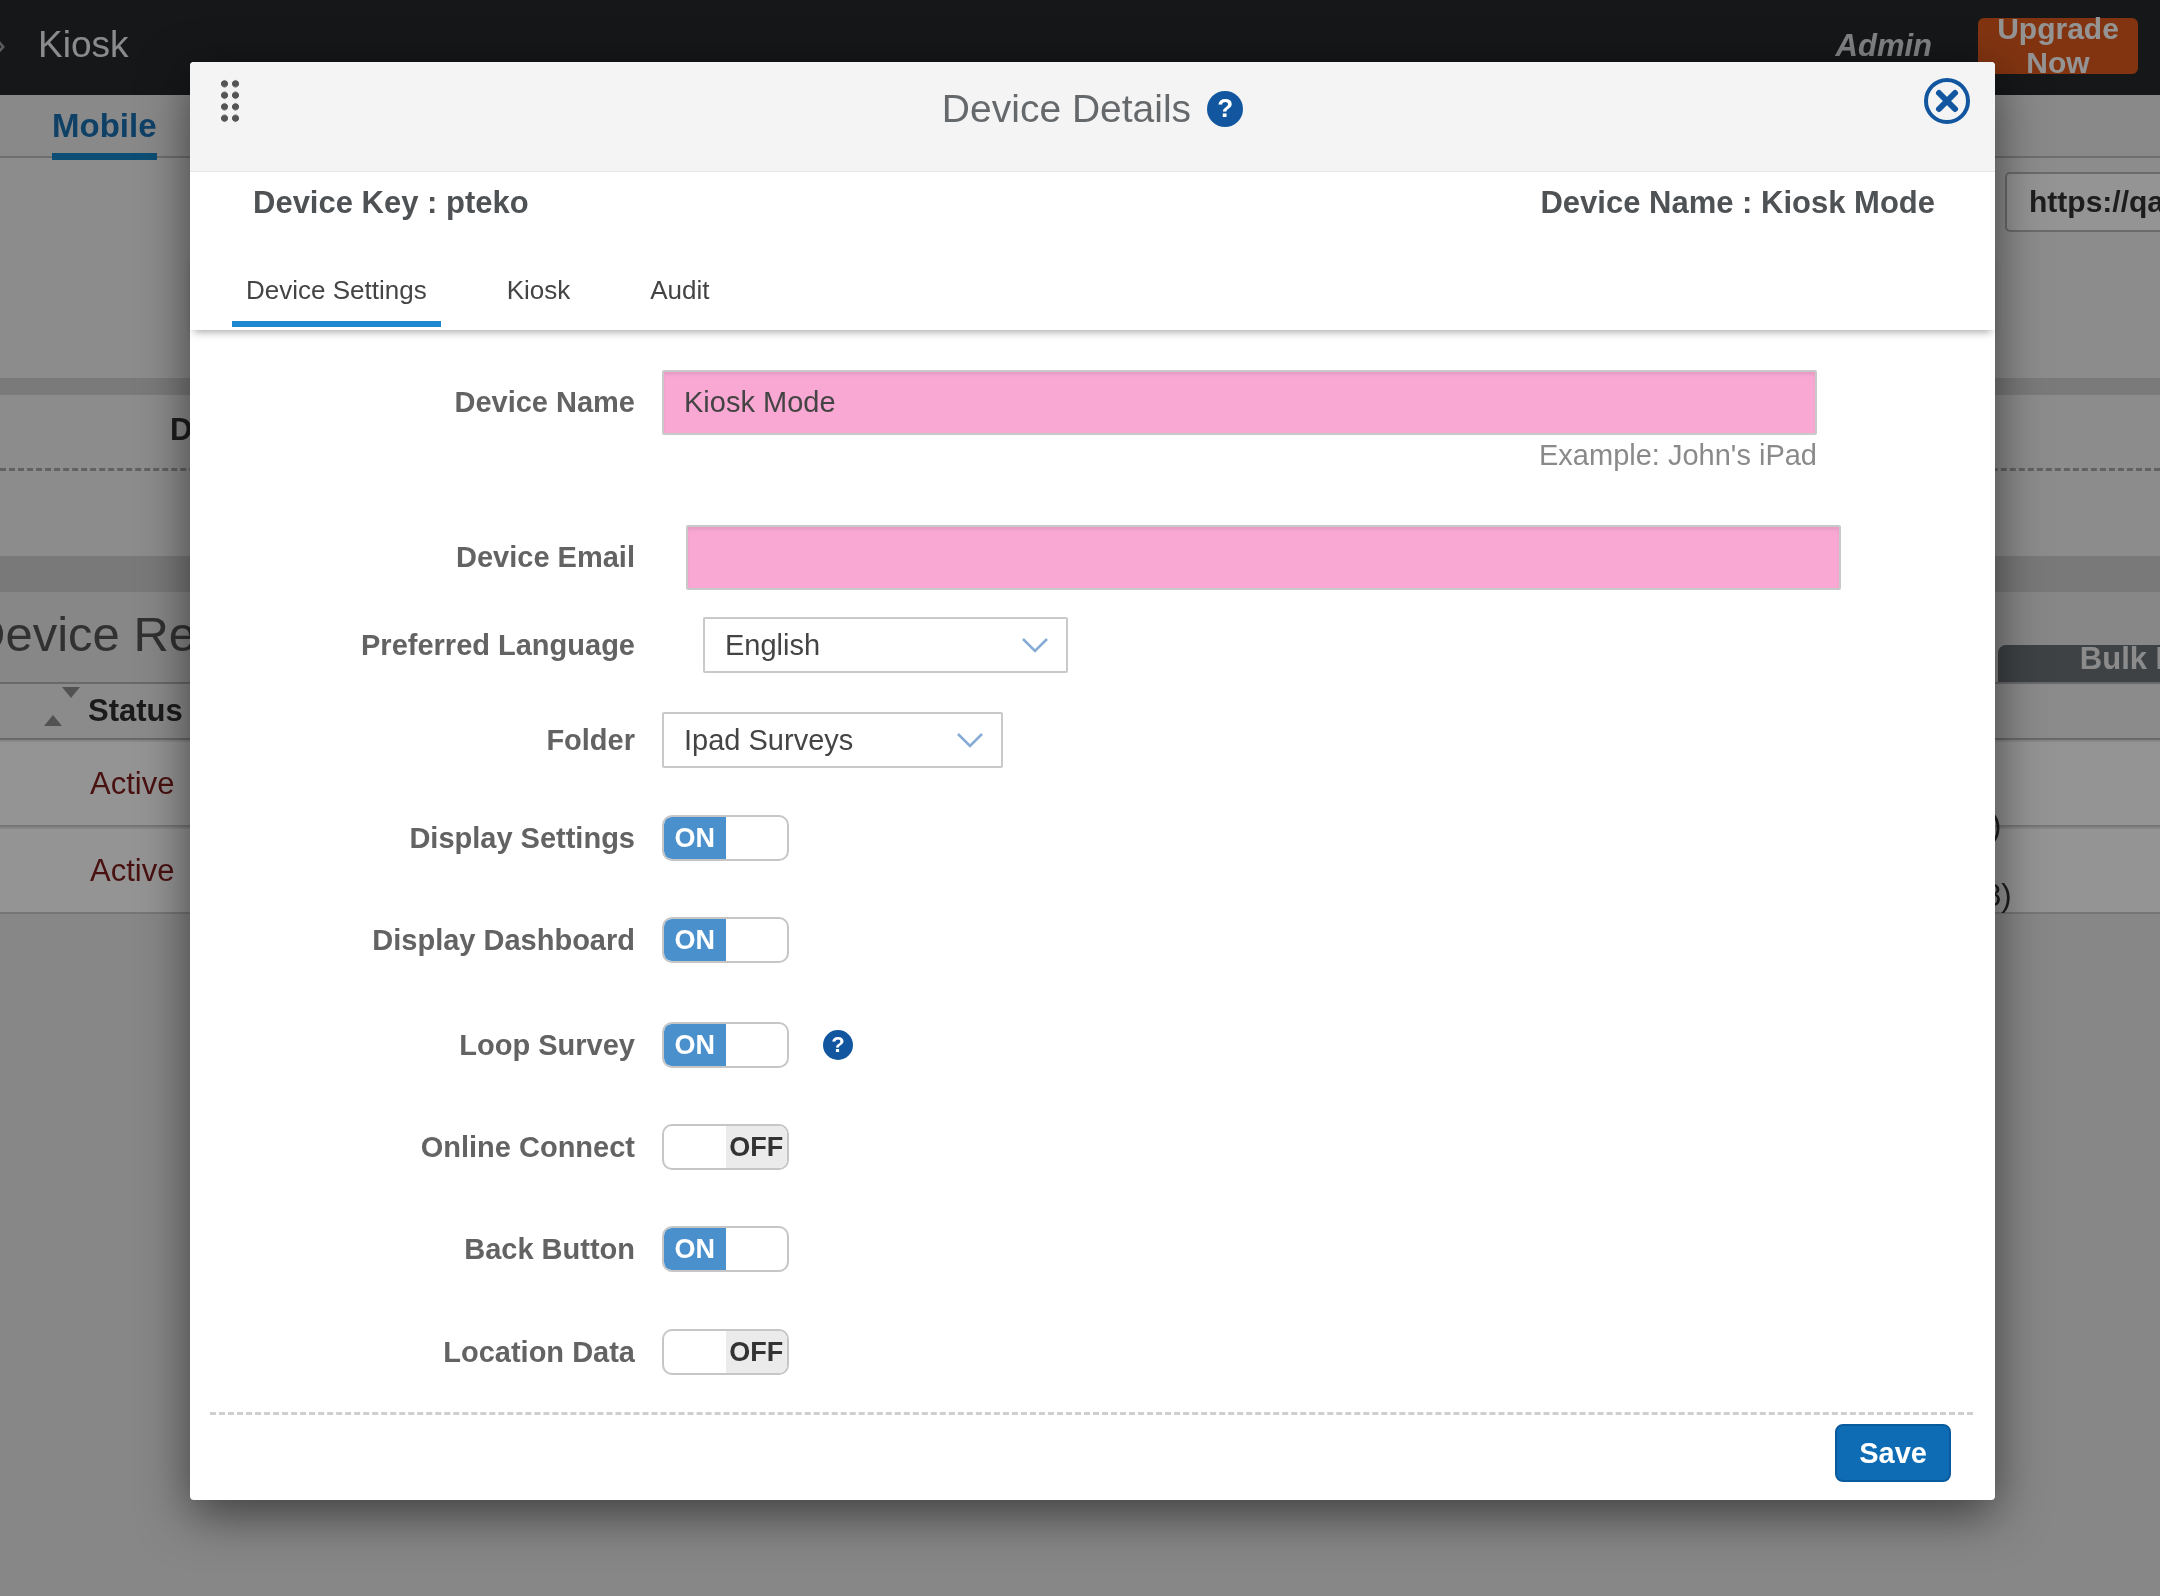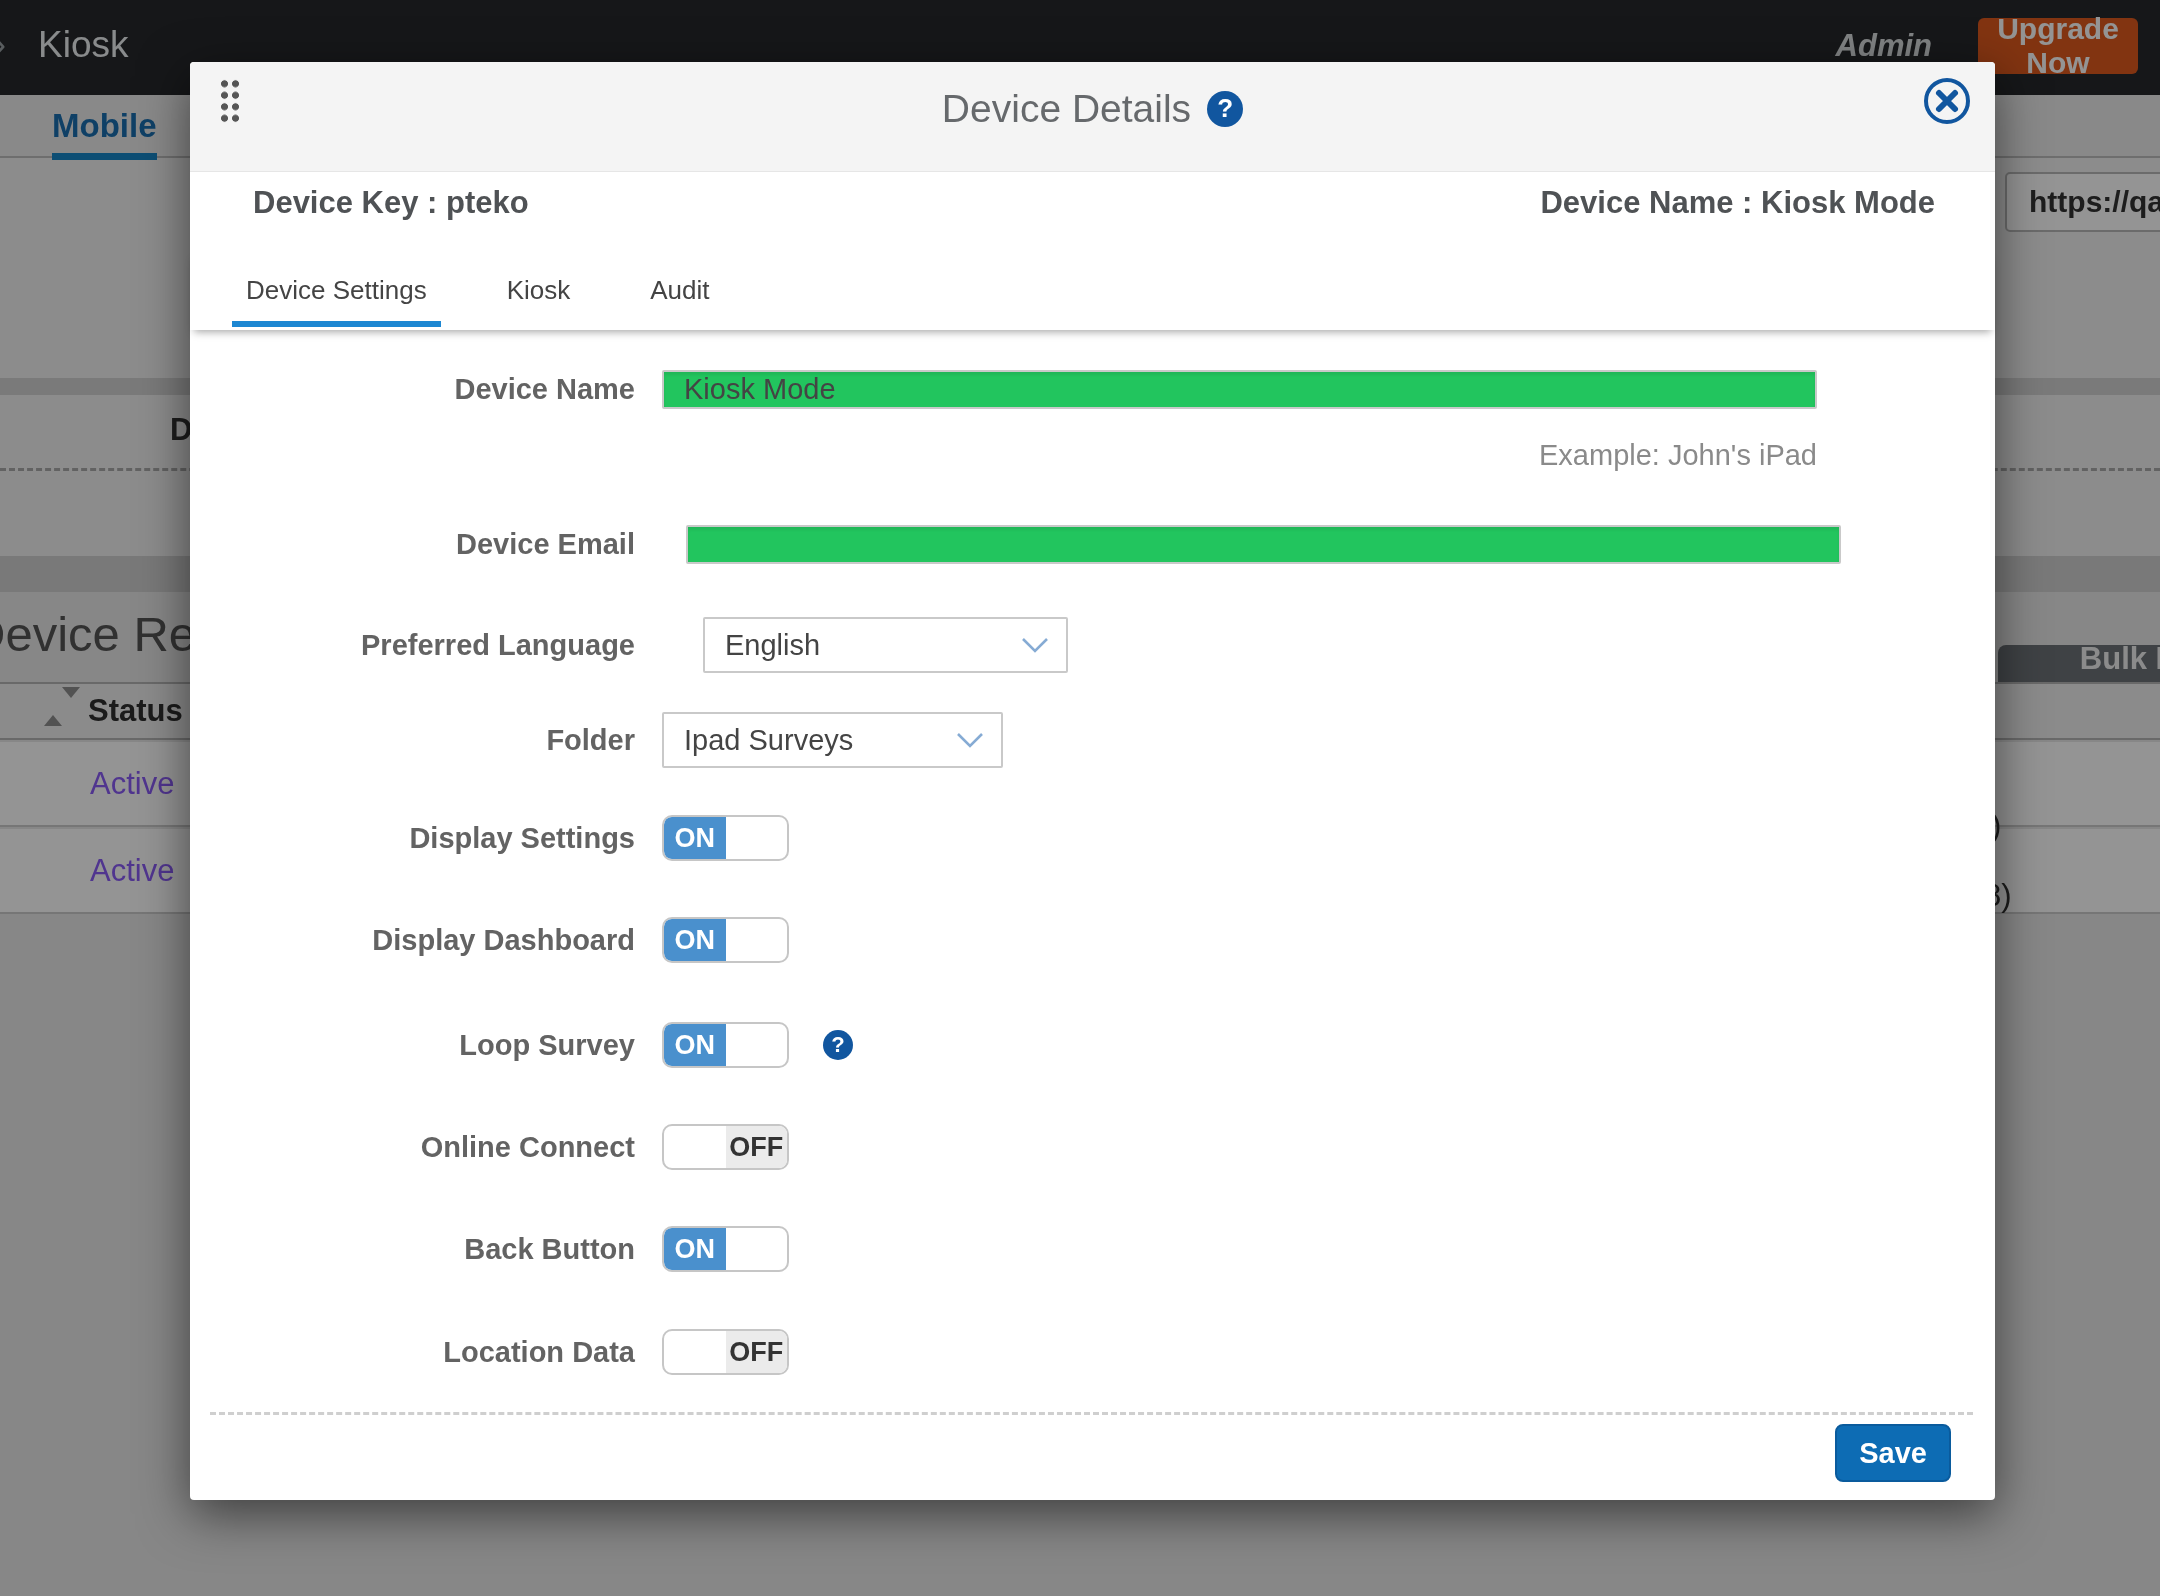--- a/index.html
+++ b/index.html
@@ -32,21 +32,21 @@
               border-top:2px solid #b5b5b5; border-bottom:2px solid #b5b5b5;
               display:flex; align-items:center; }
   .sort-icon { position:absolute; left:44px; top:14px; }
   .sort-icon .t-up { width:0; height:0; border-left:9px solid transparent; border-right:9px solid transparent;
                      border-bottom:11px solid #8d8d8d; margin-bottom:4px; }
   .sort-icon .t-dn { width:0; height:0; border-left:9px solid transparent; border-right:9px solid transparent;
                      border-top:11px solid #8d8d8d; }
   .status-head { position:absolute; left:88px; font-size:31px; font-weight:700; color:#2f2f2f; }
   .bg-row { position:absolute; left:0; width:2160px; height:85px; background:#ffffff;
             border-bottom:2px solid #cccccc; display:flex; align-items:center; }
-  .bg-row .cell-status { margin-left:90px; font-size:31px; color:#8b5cf6; }
+  .bg-row .cell-status { margin-left:90px; font-size:31px; color:#7f1d1d; }
   .row-1 { top:742px; } .row-2 { top:829px; }
   .frag-right { position:absolute; font-size:31px; color:#333; }
   .frag-r1 { left:1991px; top:808px; } .frag-r2 { left:1984px; top:878px; }
   .bg-url-input { position:absolute; left:2005px; top:172px; width:200px; height:60px; background:#fff;
                   border:2px solid #b9b9b9; border-radius:5px; font-size:30px; font-weight:600; color:#333;
                   padding-left:22px; font-family:"Liberation Sans",sans-serif; }
 
   
   .overlay { position:absolute; inset:0; background:rgba(0,0,0,0.42); z-index:2; }
 
@@ -70,21 +70,21 @@
   .key-text, .name-text { font-size:31px; font-weight:600; color:#4f5255; }
 
   .tabs-row { position:absolute; left:0; top:188px; right:0; height:80px; padding-left:42px;
               display:flex; box-shadow:0 6px 8px -4px rgba(0,0,0,0.35); background:#fff; }
   .tab { font-size:26px; color:#444; padding:0 14px; margin-right:52px; display:flex; align-items:center;
          position:relative; cursor:default; }
   .tab.active::after { content:""; position:absolute; left:0; right:0; bottom:3px; height:6px; background:#1d87d2; }
 
   .form-row { position:absolute; left:0; right:0; display:flex; align-items:center; }
   .form-label { width:445px; margin-right:27px; text-align:right; font-size:29px; font-weight:700; color:#636363; }
-  .text-input { width:1155px; height:39px; border:2px solid #c9c9c9; background:#22c55e; border-radius:2px;
+  .text-input { width:1155px; height:65px; border:2px solid #c9c9c9; background:#f9a8d4; border-radius:2px;
                 box-shadow:inset 0 3px 3px rgba(0,0,0,0.07); font-size:29px; color:#444; padding:0 20px;
                 font-family:"Liberation Sans",sans-serif; }
   .hint-row { position:absolute; left:472px; width:1155px; text-align:right; font-size:29px; color:#8a8a8a; }
   .select-box { height:56px; border:2px solid #c9c9c9; background:#fff; border-radius:2px;
                 display:flex; align-items:center; justify-content:space-between;
                 font-size:29px; color:#444; padding:0 18px 0 20px; cursor:pointer; }
   .select-lang { width:365px;margin-left:41px; } .select-folder { width:341px; }
 
   .toggle { width:127px; height:46px; border:2px solid #c6c6c6; border-radius:10px; background:#fff;
             display:flex; overflow:hidden; cursor:pointer; }

